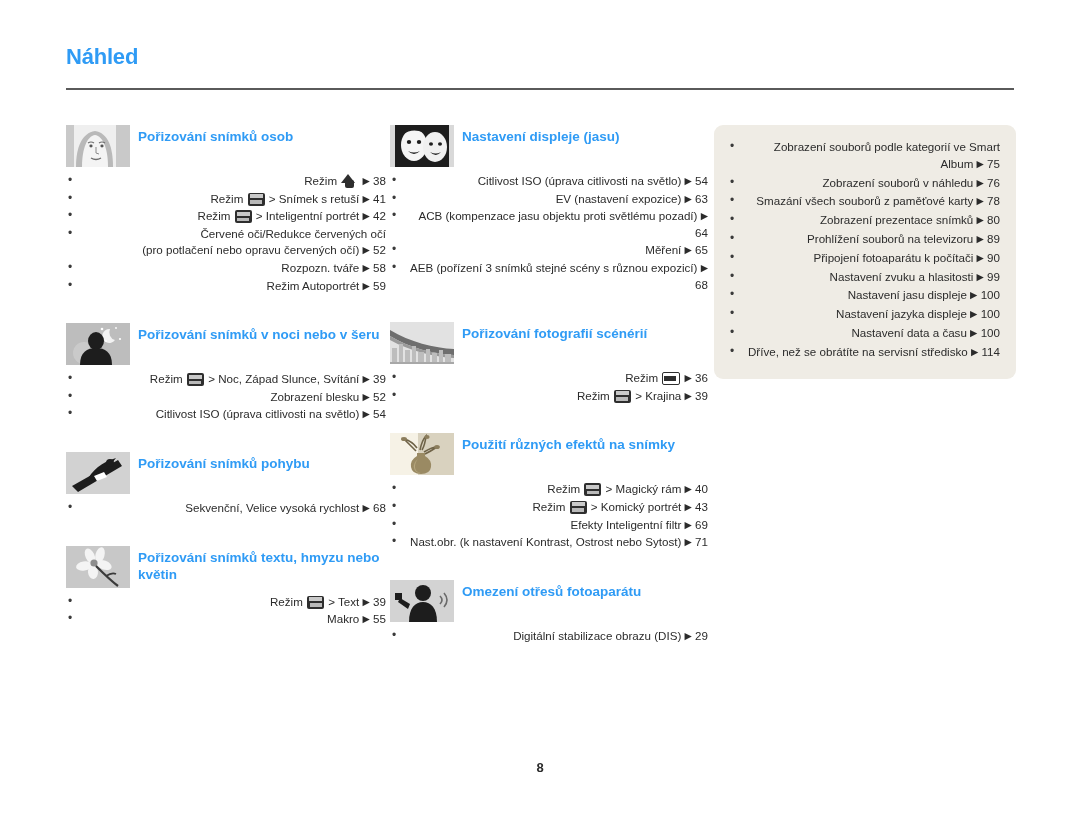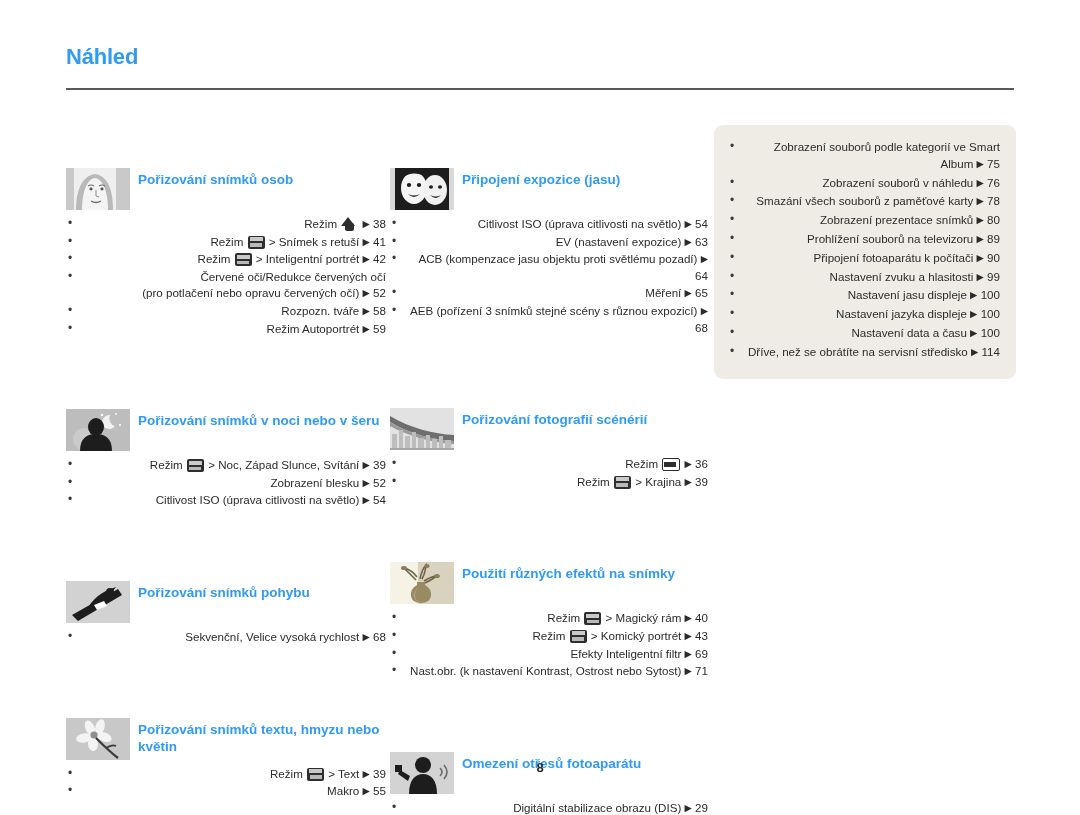--- a/index.html
+++ b/index.html
@@ -31,21 +31,21 @@
     background: #5a5a5a;
   }
 
   
   .col { position: absolute; top: 125px; }
   .col-1 { left: 66px;  width: 320px; }
   .col-2 { left: 390px; width: 318px; }
   .col-3 { left: 714px; width: 302px; }
 
   
-  .section { margin-bottom: 0; margin-top: 43px; }
+  .section { margin-bottom: 0; }
   .sec-head {
     position: relative;
     min-height: 42px;
     margin-bottom: 6px;
   }
   .thumb {
     position: absolute;
     left: 0; top: 0;
     width: 64px; height: 42px;
     overflow: hidden;
@@ -282,21 +282,21 @@
               <ellipse cx="45" cy="22" rx="12" ry="15" fill="#f0f0f0"></ellipse>
               <ellipse cx="19" cy="17" rx="2.2" ry="2" fill="#1d1d1d"></ellipse>
               <ellipse cx="29" cy="17" rx="2.2" ry="2" fill="#1d1d1d"></ellipse>
               <path d="M18 26 q6 6 12 0 q-6 3 -12 0 Z" fill="#1d1d1d"></path>
               <ellipse cx="41" cy="19" rx="2" ry="1.8" fill="#1d1d1d"></ellipse>
               <ellipse cx="50" cy="19" rx="2" ry="1.8" fill="#1d1d1d"></ellipse>
               <path d="M40 27 q6 6 11 0 q-5 3 -11 0 Z" fill="#1d1d1d"></path>
               <path d="M12 8 q10 -7 22 -2" stroke="#1d1d1d" stroke-width="3" fill="none"></path>
             </svg>
           </div>
-          <div class="sec-title">Připojení expozice (jasu)</div>
+          <div class="sec-title">Nastavení displeje (jasu)</div>
         </div>
         <ul class="items">
           <li><span>Citlivost ISO (úprava citlivosti na světlo)</span> <span class="arw">▶</span> <span class="pg">54</span></li>
           <li><span>EV (nastavení expozice)</span> <span class="arw">▶</span> <span class="pg">63</span></li>
           <li><span>ACB (kompenzace jasu objektu proti světlému pozadí)</span> <span class="arw">▶</span> <span class="pg">64</span></li>
           <li><span>Měření</span> <span class="arw">▶</span> <span class="pg">65</span></li>
           <li><span>AEB (pořízení 3 snímků stejné scény s různou expozicí)</span> <span class="arw">▶</span> <span class="pg">68</span></li>
         </ul>
         <div class="gap-lg"></div>
       </div>

